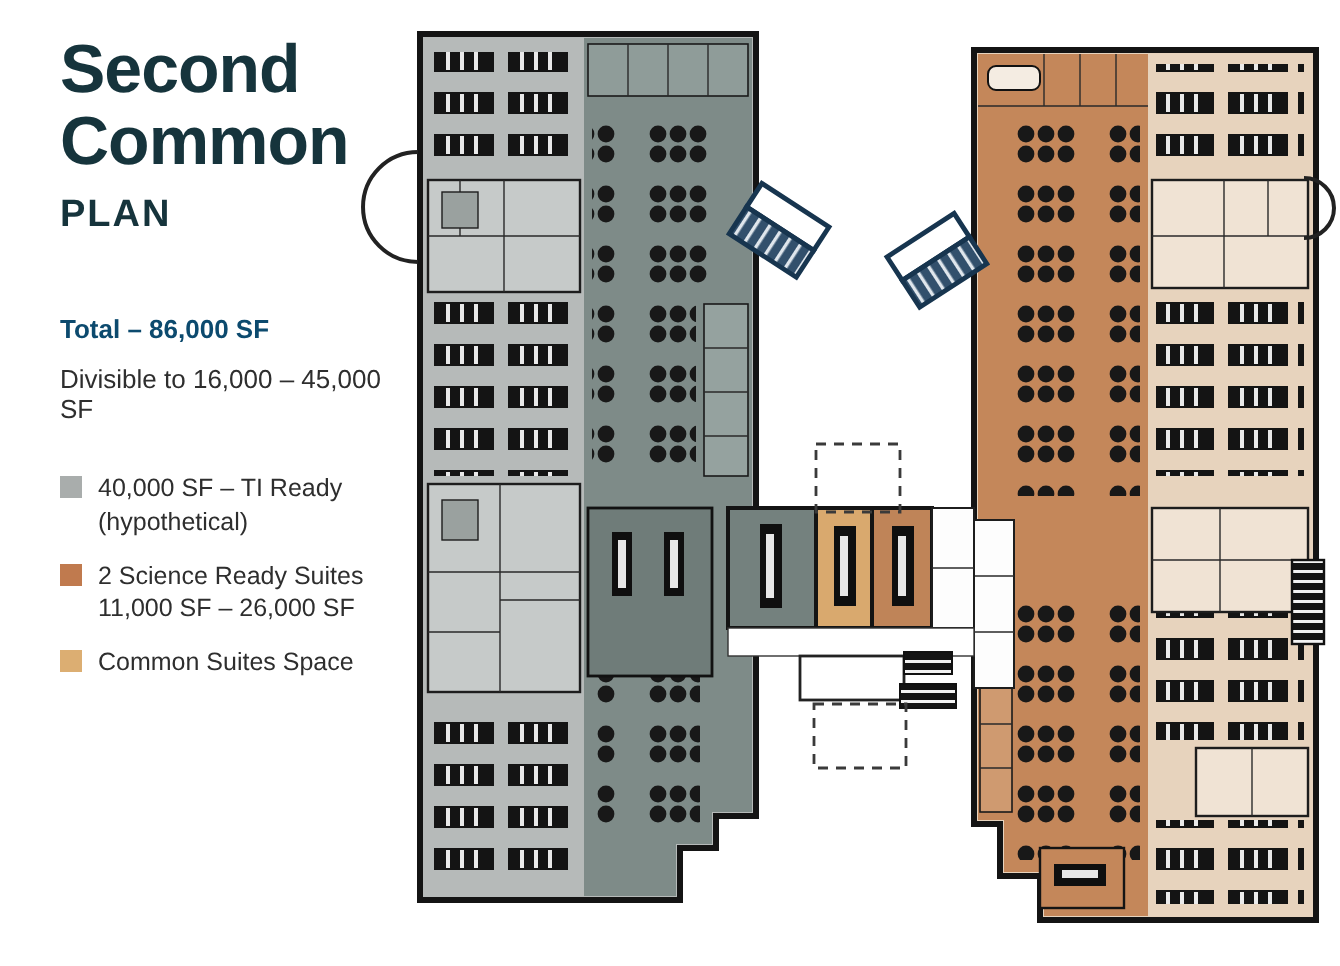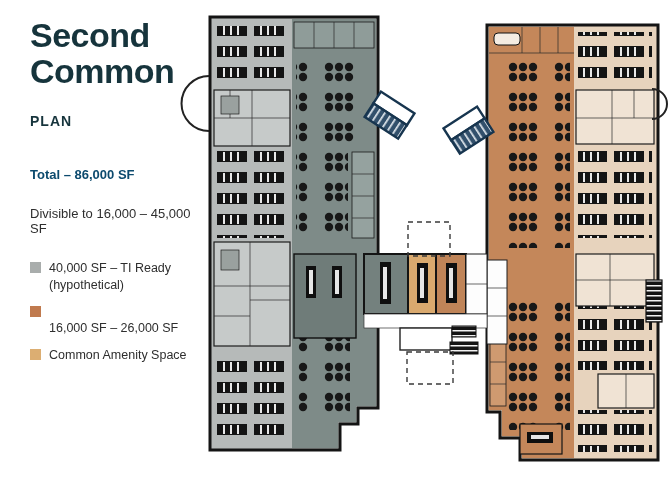--- a/index.html
+++ b/index.html
@@ -9,26 +9,26 @@
   }
   .canvas{position:absolute;inset:0;width:670px;height:483px;background:#fff;}
 
   
   .info{position:absolute;left:30px;top:18px;width:180px;z-index:2;}
   .title{
     color:#16343c;font-weight:bold;font-size:34px;line-height:1.05;
     letter-spacing:-0.5px;margin:0;
   }
   .subtitle{
-    color:#16343c;font-weight:bold;font-size:14px;letter-spacing:1px;
-    margin-top:24px;
+    color:#16343c;font-weight:bold;font-size:19px;letter-spacing:1px;
+    margin-top:8px;
   }
   .stats{margin-top:38px;}
   .stat-total{font-size:13px;font-weight:bold;color:#0c4a6e;}
-  .stat-divisible{font-size:13px;color:#2e2e2e;margin-top:24px;}
+  .stat-divisible{font-size:13px;color:#2e2e2e;margin-top:10px;}
   .legend{margin-top:24px;}
   .legend-item{display:flex;align-items:flex-start;margin-bottom:11px;}
   .swatch{width:11px;height:11px;flex:0 0 11px;margin-top:2px;margin-right:8px;}
   .legend-text{font-size:12.5px;color:#2e2e2e;line-height:1.3;}
 
   
   svg{position:absolute;left:0;top:0;}
   .wall{stroke:#141414;stroke-width:3;}
   .hair{stroke:#2a2a2a;stroke-width:0.7;fill:none;}
 </style>
@@ -53,28 +53,28 @@
       <div class="legend-item">
         <span class="swatch" style="background-color: rgb(169, 173, 172);"></span>
         <span class="legend-text">
           <span>40,000 SF – TI Ready</span><br>
           <span>(hypothetical)</span>
         </span>
       </div>
       <div class="legend-item">
         <span class="swatch" style="background-color: rgb(192, 122, 78);"></span>
         <span class="legend-text">
-          <br>
-          <span>16,000 SF – 26,000 SF</span>
+          <span>2 Science Ready Suites</span><br>
+          <span>11,000 SF – 26,000 SF</span>
         </span>
       </div>
       <div class="legend-item">
         <span class="swatch" style="background-color: rgb(220, 174, 114);"></span>
         <span class="legend-text">
-          <span>Common Amenity Space</span>
+          <span>Common Suites Space</span>
         </span>
       </div>
     </div>
   </div>
 
   <svg width="670" height="483" viewBox="0 0 670 483">
     <defs>
 
       <pattern id="benches" patternUnits="userSpaceOnUse" width="72" height="21">
         <rect x="1" y="4" width="30" height="11" fill="#141414"></rect>

